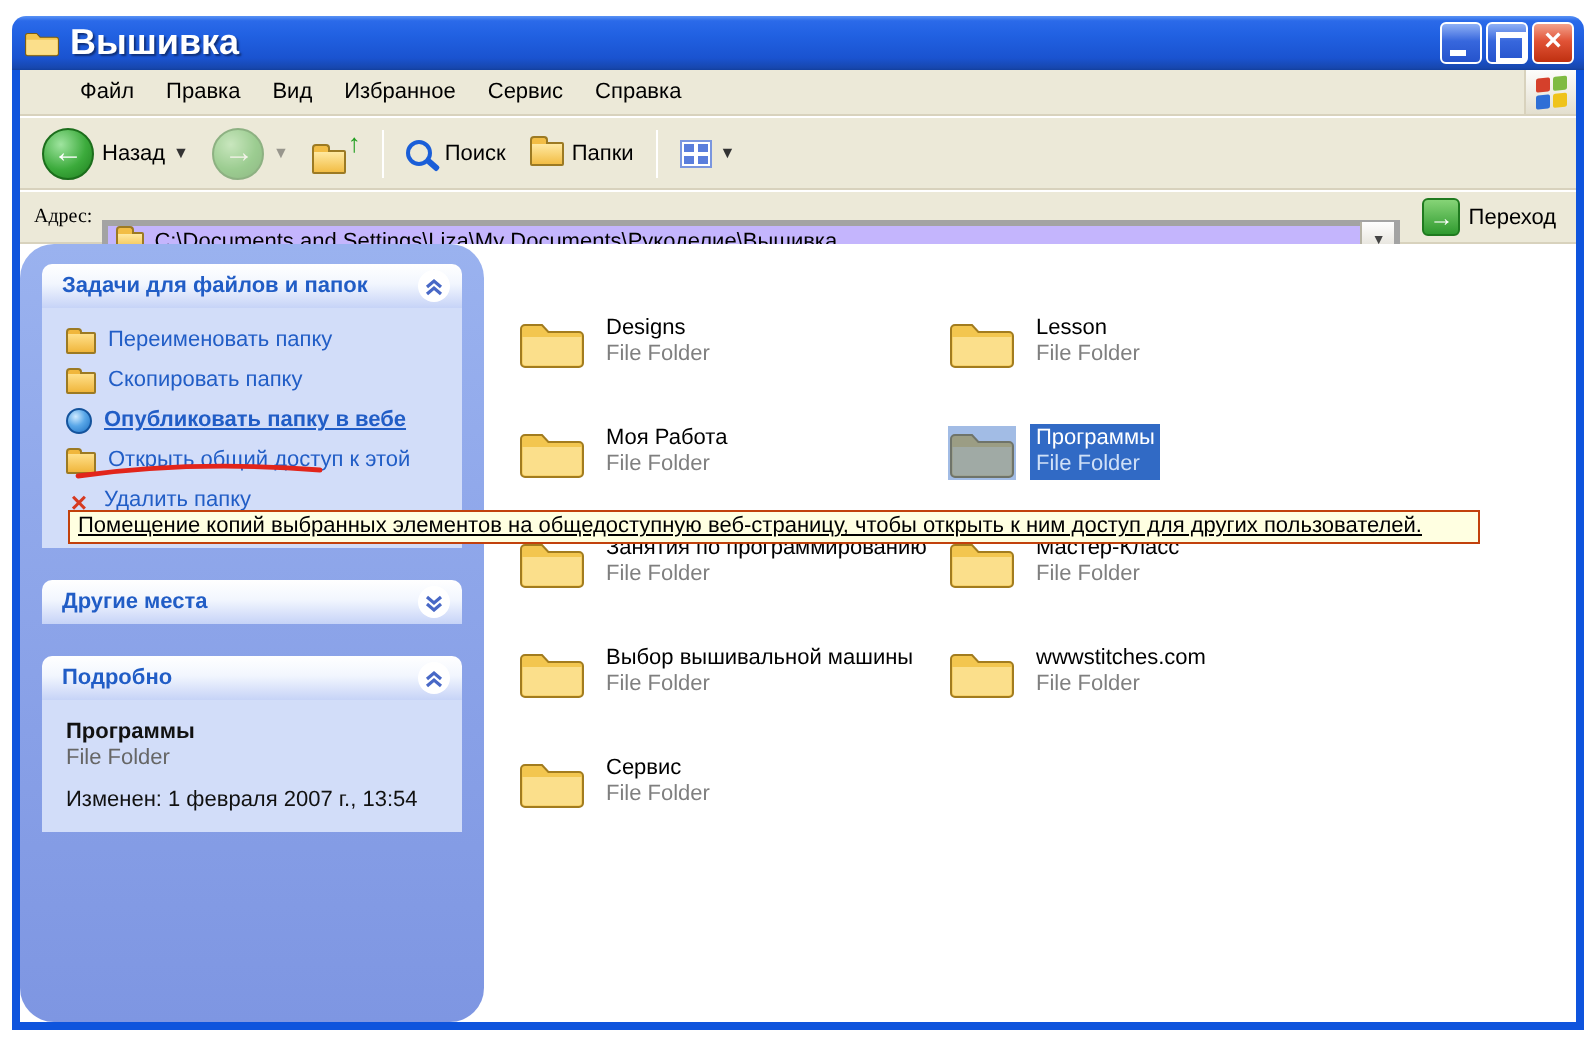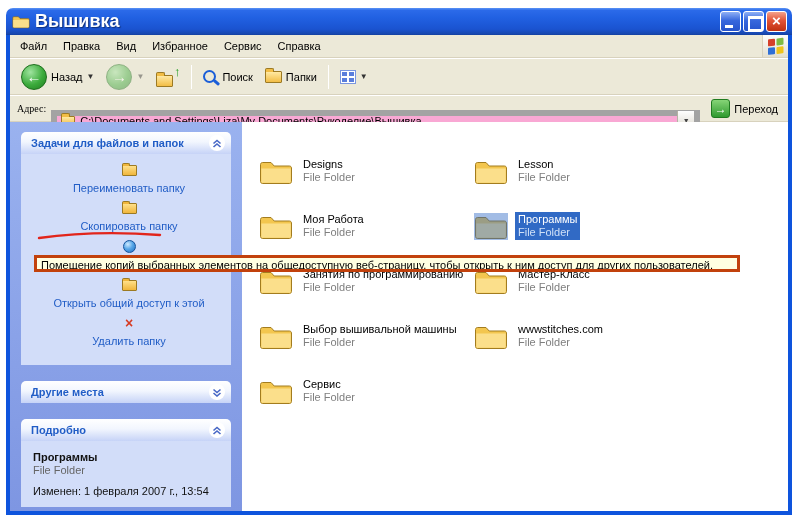--- a/index.html
+++ b/index.html
@@ -23,21 +23,21 @@
   .wbtn.close { background:linear-gradient(180deg,#f3a28c,#e15336 45%,#bf3010); color:#fff;
     font-size:15px; font-weight:bold; text-align:center; line-height:18px; }
 
   
   .frame { flex:1; min-height:0; border:4px solid #0e54dd; border-top:none;
            background:#ece9d8; display:flex; flex-direction:column; }
 
   
   .menubar { height:23px; display:flex; align-items:center; padding-left:2px;
              border-bottom:1px solid #d8d2bd; }
-  .menu-items { display:flex; flex:1; }
+  .menu-items { display:flex; flex:1;margin-left:20px; }
   .menu-item { font-size:11px; padding:3px 8px; cursor:pointer; }
   .winlogo { width:26px; height:22px; display:flex; align-items:center; justify-content:center;
              border-left:1px solid #d8d2bd; background:linear-gradient(#fdfdfb,#e3dfcf); }
 
   
   .toolbar { height:37px; display:flex; align-items:center; gap:2px; padding:0 6px;
              border-top:1px solid #fff; border-bottom:1px solid #d8d2bd; }
   .tb-btn { display:flex; align-items:center; gap:4px; padding:2px 5px; border-radius:3px; cursor:pointer; }
   .tb-label { font-size:11px; }
   .dd { font-size:8px; color:#333; }
@@ -56,46 +56,46 @@
   .up-arrow { position:absolute; top:-3px; right:0; color:#1f9e1f; font-weight:bold; font-size:13px; }
   .search-icon { width:13px; height:13px; border:2px solid #1a5ed8; border-radius:50%; position:relative; margin-right:2px; }
   .search-icon::after { content:""; position:absolute; width:7px; height:3px; background:#1a5ed8;
     right:-6px; bottom:-3px; transform:rotate(42deg); border-radius:1px; }
   .views-icon { display:inline-flex; }
 
   
   .addressbar { height:27px; display:flex; align-items:center; padding:0 4px; gap:5px;
                 border-top:1px solid #fff; border-bottom:1px solid #d8d2bd; }
   .addr-label { font-size:10px; margin-left:3px; color:#000;font-family:Liberation Serif, serif; }
-  .addr-input { flex:1; height:22px; background:#f9a8d4; border:6px solid #a3a3a3;
+  .addr-input { flex:1; height:22px; background:#c4b5fd; border:3px solid #a3a3a3;
     display:flex; align-items:center; gap:5px; padding-left:4px; cursor:text;margin-top:24px; }
   .addr-text { flex:1; font-size:11px; white-space:nowrap; overflow:hidden; }
   .addr-dd { width:17px; height:20px; border-left:1px solid #b5b2a4; font-size:7px; color:#444;
     display:flex; align-items:center; justify-content:center; cursor:pointer;
     background:linear-gradient(#fefefe,#d8d4c8); }
   .go-btn { display:flex; align-items:center; gap:4px; padding:0 6px; font-size:11px; cursor:pointer; }
   .go-icon { width:19px; height:19px; border-radius:3px; border:1px solid #1f7a1f; color:#fff;
     font-weight:bold; font-size:12px; display:flex; align-items:center; justify-content:center;
     background:linear-gradient(180deg,#86d477,#2f9a2f); }
 
   
   .content { flex:1; min-height:0; position:relative; display:flex; background:#fff; }
 
   .sidebar { width:232px; padding:10px 11px; overflow:hidden;
-    background:linear-gradient(180deg,#9ab2ef 0%,#8aa2e8 55%,#7e96e2 100%); }
+    background:linear-gradient(180deg,#9ab2ef 0%,#8aa2e8 55%,#7e96e2 100%);border-radius:17px; }
   .panel { margin-bottom:16px; }
   .panel-header { height:22px; border-radius:5px 5px 0 0; padding:0 6px 0 10px;
     display:flex; align-items:center; justify-content:space-between; cursor:pointer;
     background:linear-gradient(180deg,#ffffff 0%,#f2f6fe 45%,#c6d3f7 100%);
     color:#215dc6; font-weight:bold; font-size:11px; }
   .chev { width:16px; height:16px; border-radius:50%; background:#fff;
     display:flex; align-items:center; justify-content:center; cursor:pointer; }
   .panel-body { background:#d2ddf9; padding:10px 6px 10px 12px; }
-  .task-item { display:flex; align-items:center; gap:6px; margin-bottom:7px;
-    color:#215dc6; font-size:11px; cursor:pointer;flex-direction:column; }
+  .task-item { display:flex; align-items:flex-end; gap:6px; margin-bottom:7px;
+    color:#215dc6; font-size:11px; cursor:pointer; }
   .task-item:nth-child(6) { margin-top:15px; }
   .task-label { flex:1; line-height:13px; max-width:165px; }
   .task-item.hovered .task-label { text-decoration:underline;font-weight:bold; }
   .task-icon { flex:none; margin-top:0; }
   .ti-folder { width:15px; height:11px; border:1px solid #9c7a23; border-radius:1px; margin-top:1px;
     background:linear-gradient(#ffe08a,#f0b63c); position:relative; }
   .ti-folder::before { content:""; position:absolute; top:-3px; left:-1px; width:6px; height:2px;
     background:#f0b63c; border:1px solid #9c7a23; border-bottom:none; border-radius:2px 2px 0 0; }
   .ti-globe { width:13px; height:13px; border-radius:50%; border:1px solid #14539c;
     background:radial-gradient(circle at 35% 30%, #cfeaff 0%, #59a7e8 45%, #1d6fc2 100%); }
@@ -117,21 +117,21 @@
   .file-name { font-size:11px; color:#000; line-height:13px; }
   .file-type { font-size:11px; color:#7f7f7f; line-height:13px; }
   .file-item.selected .file-text { background:#316ac5; }
   .file-item.selected .file-name { color:#fff; }
   .file-item.selected .file-type { color:#cfe0f7; }
   .file-item.selected .folder-icon::after { content:""; position:absolute; inset:0; background:rgba(49,106,197,.45); }
 
   
   .annotation { position:absolute; left:26px; top:106px; z-index:25; pointer-events:none; }
   .tooltip { position:absolute; left:24px; top:133px; width:706px; height:17px; z-index:30;
-    background:#ffffe1; border:3px solid #c2410c; font-size:11px; line-height:13px;
+    background:#ffffe1; border:1px solid #c2410c; font-size:11px; line-height:13px;
     padding:1px 4px; white-space:nowrap; overflow:hidden; color:#000;text-decoration:underline; }
 </style>
 </head>
 <body>
 
 <div class="window">
 
   <div class="titlebar">
     <span class="title-icon">
       <svg width="18" height="15" viewBox="0 0 34 27">

